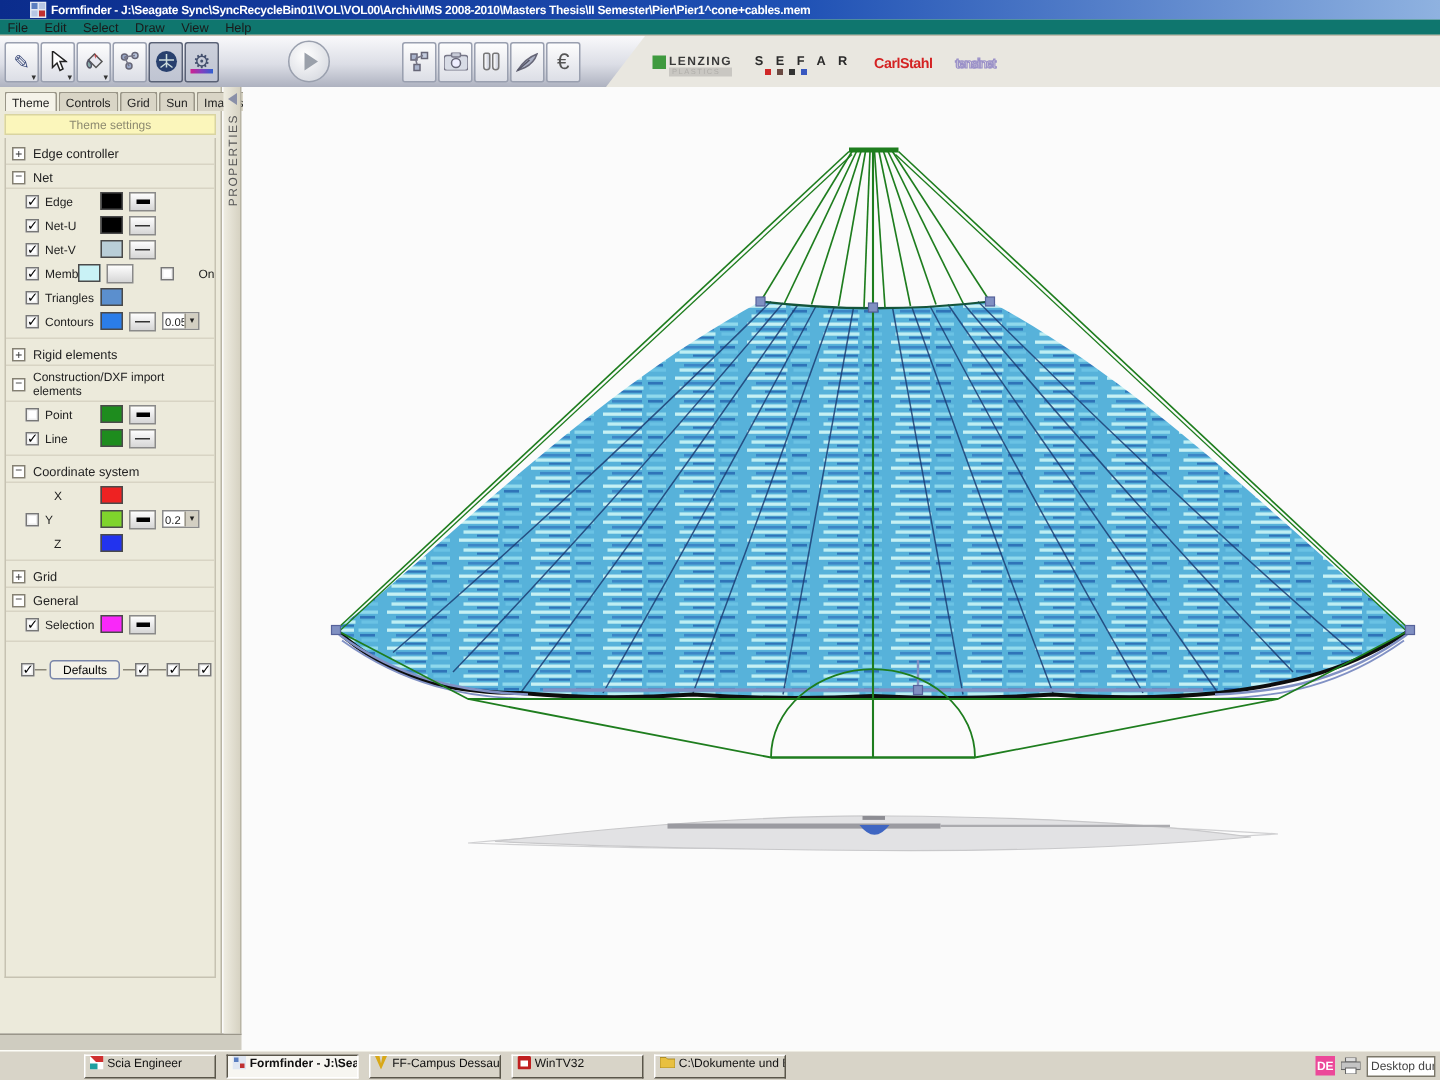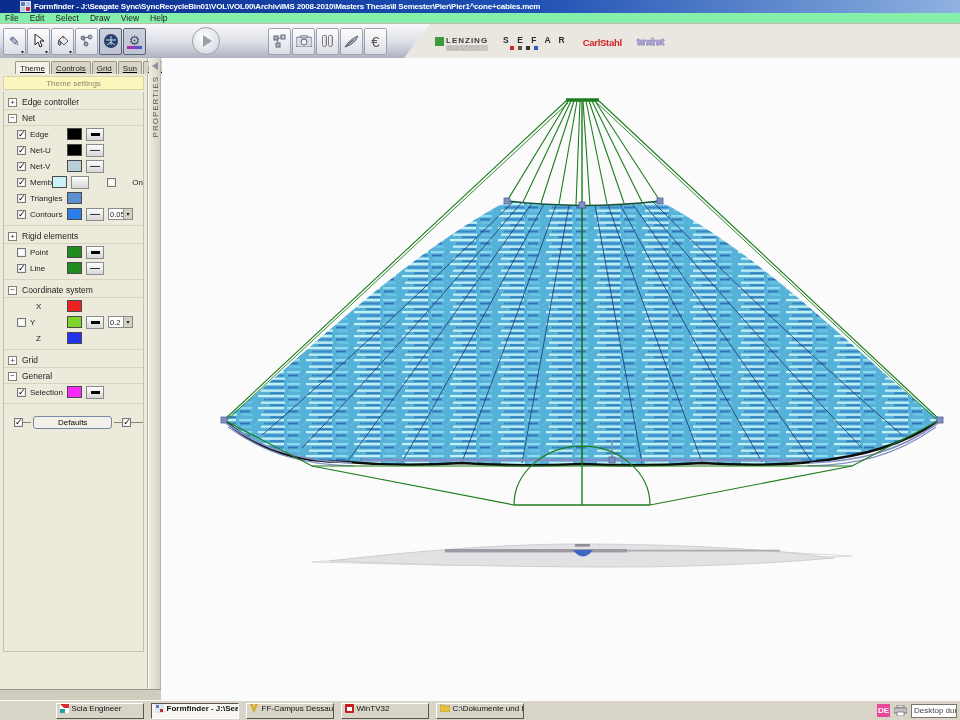--- a/index.html
+++ b/index.html
@@ -7,21 +7,21 @@
   body { font-family:"Liberation Sans", sans-serif; }
   .screen { position:relative; width:960px; height:720px; background:#f0efea; overflow:hidden; }
 
   
   .titlebar { position:absolute; left:0; top:0; width:960px; height:13px;
     background:linear-gradient(90deg,#0b2c8c 0%,#1e50b4 55%,#8fb2e0 100%);
     display:flex; align-items:center; gap:3px; padding-left:20px; }
   .titlebar .title-text { color:#fff; font-size:8px; font-weight:bold; white-space:nowrap; letter-spacing:-0.2px; }
 
   
-  .menubar { position:absolute; left:0; top:13px; width:960px; height:11px; background:#86efac;
+  .menubar { position:absolute; left:0; top:13px; width:960px; height:11px; background:#0f766e;
     display:flex; align-items:center; font-size:8.5px; color:#1a1a1a; padding-left:5px; border-bottom:1px solid #c2beae; }
   .menubar span { margin-right:11px; cursor:default; }
 
   
   .toolbar-row { position:absolute; left:0; top:24px; width:960px; height:34px; background:#e9e7e0; }
   .toolbar-left { position:absolute; left:0; top:0; width:430px; height:34px;
     background:linear-gradient(180deg,#f9f9fb 0%,#dcdee6 55%,#aeb2c0 100%);
     clip-path:polygon(0 0,100% 0,calc(100% - 26px) 100%,0 100%);
     display:flex; align-items:center; padding:3px 3px; }
   .tbtn { width:23px; height:27px; margin-right:1px; background:linear-gradient(#fdfdfd,#dcdee6);
@@ -48,21 +48,21 @@
   .sefar .dots i { width:4px; height:4px; }
   .carlstahl { font-size:9.5px; font-weight:bold; color:#d42222; letter-spacing:-0.3px; }
   .tensinet { font-size:9px; font-weight:bold; color:transparent; -webkit-text-stroke:0.8px #9a90c8; letter-spacing:-1px; }
 
   
   .main { position:absolute; left:0; top:58px; width:960px; height:642px; background:#fbfbfb; }
 
   
   .side-panel { position:absolute; left:0; top:0; width:148px; height:631px; background:#eceadb; border-right:1px solid #b8b4a4; }
   .side-panel-footer { position:absolute; left:0; top:631px; width:161px; height:11px; background:#cfccc0; border-top:1px solid #9a968a; }
-  .tabs { display:flex; padding:3px 2px 0 15px;text-decoration:underline; }
+  .tabs { display:flex; padding:3px 2px 0 3px; }
   .tab { font-size:8px; color:#222; padding:2px 4px 1px; background:#d9d5c6; border:1px solid #9a9688; border-bottom:none;
     border-radius:2px 2px 0 0; margin-right:1px; white-space:nowrap; }
   .tab.active { background:#f5f3e9; position:relative; top:0; font-weight:normal; }
   .banner { margin:2px 3px; background:#fbf6bb; border:1px solid #d9d4a0; font-size:8px; color:#8d8a70; text-align:center; padding:2px 0 1px; }
   .pbody { margin:0 3px; background:#eceadb; border:1px solid #c6c2b2; border-top:none; height:560px; overflow:hidden; padding-top:2px; }
   .sec-h { display:flex; align-items:center; gap:5px; padding:3px 3px 2px 4px; font-size:8.5px; color:#222;
     border-bottom:1px solid #d8d4c4; }
   .expander { width:9px; height:9px; border:1px solid #848072; background:#fff; font-size:8px; line-height:7px; text-align:center; color:#333; flex:0 0 auto; }
   .expander.plus::after { content:"+"; } .expander.minus::after { content:"−"; position:relative; top:-1px; }
   .prow { display:flex; align-items:center; height:16px; padding-left:13px; font-size:8px; color:#222; }
@@ -76,21 +76,21 @@
   .linebtn i { display:block; } .linebtn.thick i { width:9px; height:3px; background:#000; }
   .linebtn.thin i { width:10px; height:1px; background:#333; }
   .mini-dd { display:flex; margin-left:4px; width:25px; height:12px; border:1px solid #8a8a8a; background:#fff; font-size:7.5px; align-items:center; }
   .mini-dd .val { flex:1; overflow:hidden; padding-left:1px; white-space:nowrap; }
   .mini-dd .arr { width:9px; height:100%; background:#d3cfc2; border-left:1px solid #9a968a; font-size:6px; line-height:10px; text-align:center; color:#222; }
   .on-wrap { display:flex; align-items:center; gap:16px; margin-left:18px; }
   .gap-line { height:4px; border-bottom:1px solid #d8d4c4; margin-bottom:2px; }
   .defaults-row { display:flex; align-items:center; padding:10px 4px 0 10px; }
   .conn { height:1px; background:#8a8678; flex:0 0 8px; }
   .conn.w { flex:0 0 12px; }
-  .defaults-btn { font-size:8px; padding:1px 24px; margin:0 2px; background:#f3f1e7; border:1px solid #7a86aa; border-radius:3px; }
+  .defaults-btn { font-size:8px; padding:1px 8px; margin:0 2px; background:#f3f1e7; border:1px solid #7a86aa; border-radius:3px; }
 
   
   .props-strip { position:absolute; left:149px; top:0; width:12px; height:631px; background:linear-gradient(90deg,#efede2,#d6d2c2);
     border-right:1px solid #b8b4a4; }
   .strip-arrow { width:0; height:0; border-top:4px solid transparent; border-bottom:4px solid transparent; border-right:6px solid #8a90a8; margin:4px auto 6px; }
   .strip-label { writing-mode:vertical-rl; transform:rotate(180deg); font-size:8px; color:#555; letter-spacing:1px; margin-left:2px; }
 
   
   .viewport { position:absolute; left:162px; top:0; width:798px; height:642px; background:#fbfbfb; }
 
@@ -304,20 +304,24 @@
               <span class="arr">▾</span>
             </span>
         </div>
         <div class="gap-line"></div>
 
         <div class="sec-h">
           <span class="expander plus"></span>
           <span>Rigid elements</span>
         </div>
 
+        <div class="sec-h">
+          <span class="expander minus"></span>
+          <span style="font-size:8px">Construction/DXF import elements</span>
+        </div>
         <div class="prow">
           <span class="cb"></span>
           <span class="plabel">Point</span>
           <span class="swatch" style="background:#1e8c1e"></span>
           <button class="linebtn thick">
               <i></i>
             </button>
         </div>
         <div class="prow">
           <span class="cb checked"></span>

